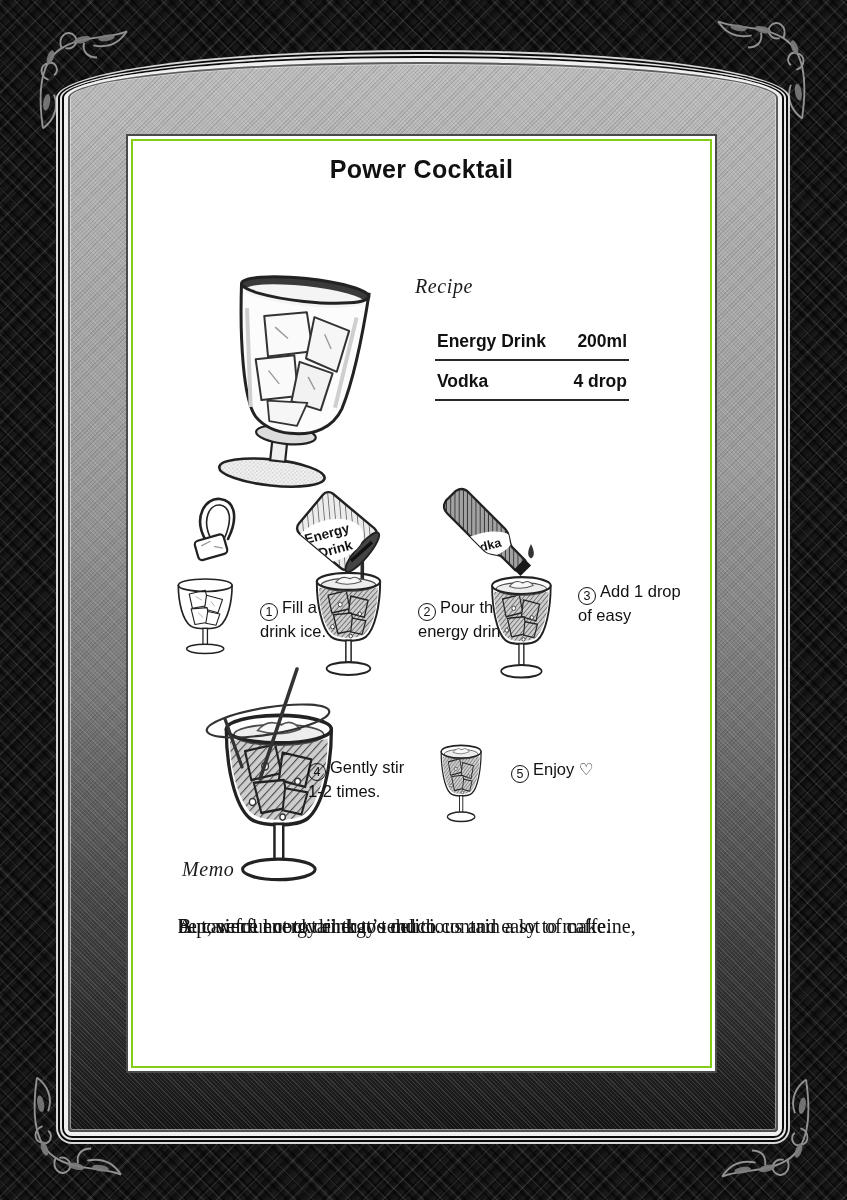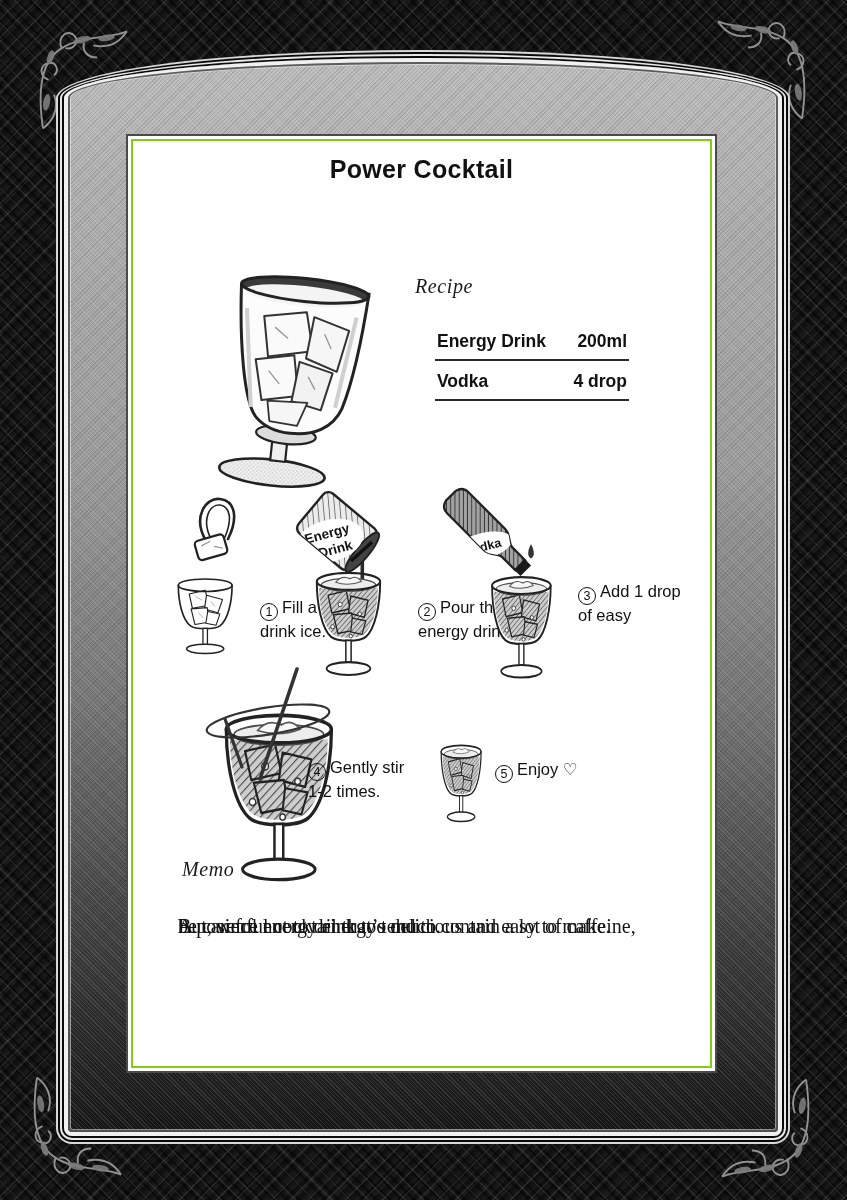--- a/index.html
+++ b/index.html
@@ -74,21 +74,21 @@
   .circ{
     display:inline-block;width:18px;height:18px;border:1.6px solid #111;border-radius:50%;
     text-align:center;line-height:17px;font-size:12.5px;font-weight:normal;
     margin-right:4px;vertical-align:-3px;box-sizing:border-box;
   }
   .step-line2{display:block;}
   .t1{left:127px;top:456px;width:105px;}
   .t2{left:285px;top:456px;width:100px;}
   .t3{left:445px;top:440px;width:105px;}
   .t4{left:162px;top:616px;width:105px;margin-left:13px;}
-  .t5{left:362px;top:618px;width:130px;}
+  .t5{left:378px;top:618px;width:130px;}
   .hero{left:39px;top:111px;width:220px;height:240px;}
   .illo1{left:37px;top:354px;width:88px;height:178px;}
   .illo2{left:160px;top:364px;width:122px;height:164px;}
   .illo3{left:322px;top:369px;width:120px;height:160px;}
   .illo4{left:67px;top:534px;width:135px;height:173px;}
   .illo5{left:300px;top:579px;width:78px;height:128px;}
   .memo-text{
     left:45px;top:772px;width:510px;
     font-family:"Liberation Serif","DejaVu Serif",serif;
     font-size:20px;line-height:27px;color:#151515;

